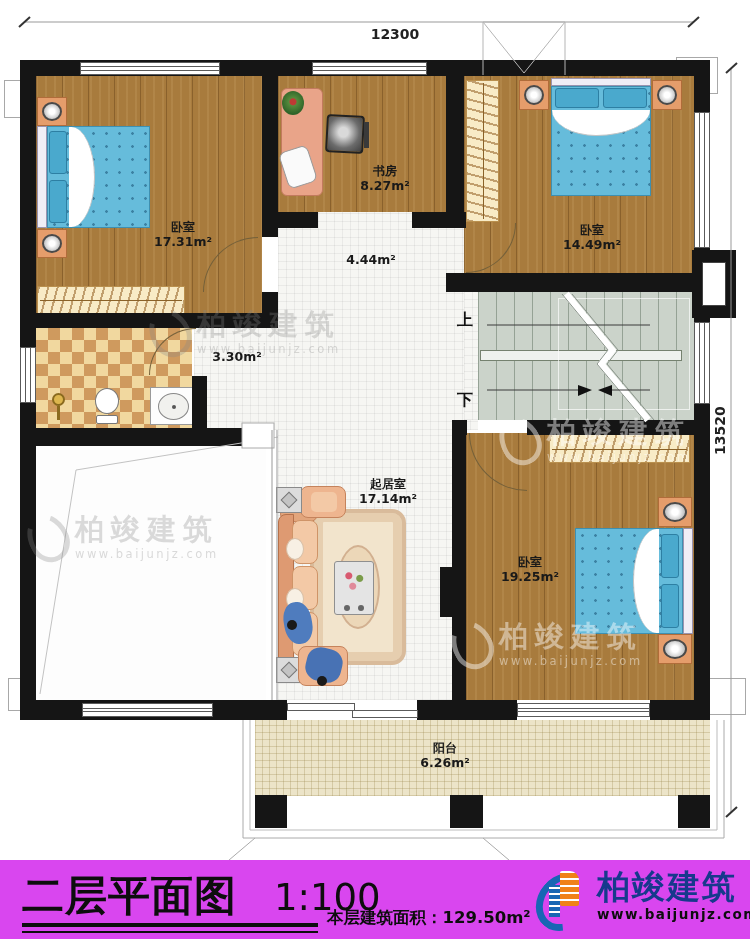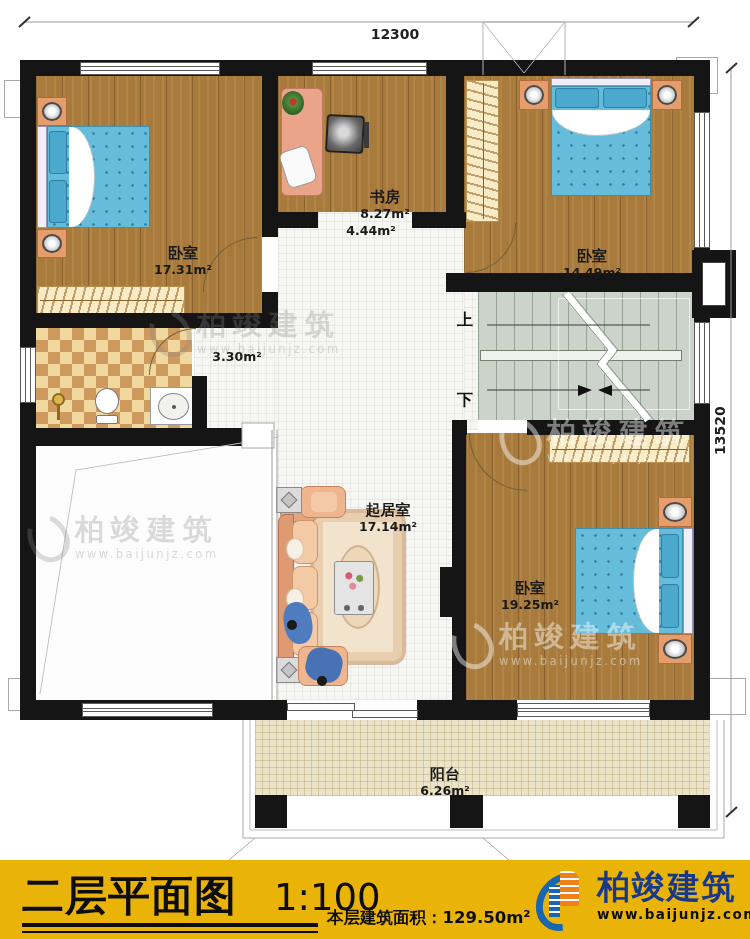--- a/index.html
+++ b/index.html
@@ -43,21 +43,21 @@
   .sheet{background:#fff;}
   .ns{background:#e59d6b;border:1px solid #b06c3a;}
   .ns::after{content:'';position:absolute;inset:4px;border:2px solid #4a4a4a;border-radius:50%;
     background:radial-gradient(circle,#fff 25%,#c6c6c6 70%);}
   .wr{background:#f8ebc6;border:1px solid #b98f4d;background-image:
     repeating-linear-gradient(105deg, rgba(146,95,35,.55) 0 2px, transparent 2px 9px);}
   .wr.v{background-image:repeating-linear-gradient(15deg, rgba(146,95,35,.55) 0 2px, transparent 2px 9px);}
   .wr::after{content:'';position:absolute;left:2px;right:2px;top:50%;height:1px;background:#8a6228;}
   .wr.v::after{top:2px;bottom:2px;left:50%;width:1px;height:auto;}
   .rl{position:absolute;text-align:center;color:#191919;font-weight:bold;z-index:30;}
-  .rl .nm{display:block;font-size:15px;line-height:1.1;margin-top:24px;}
+  .rl .nm{display:block;font-size:12px;line-height:1.1;}
   .rl .ar{display:block;font-size:12.5px;line-height:1.25;}
   .ud{position:absolute;font-size:16px;font-weight:bold;color:#111;z-index:30;}
   .dim{position:absolute;font-size:14px;font-weight:bold;color:#222;z-index:40;}
   
   .wm{position:absolute;display:flex;align-items:center;gap:7px;z-index:35;pointer-events:none;}
   .wm-ic{display:block;width:30px;height:40px;border:5px solid currentColor;border-radius:50%/56% 56% 44% 44%;
     border-top-color:transparent;transform:rotate(-28deg);}
   .wm b{display:block;font-size:29px;letter-spacing:7px;line-height:1;white-space:nowrap;}
   .wm i{display:block;font-size:11.5px;letter-spacing:2.5px;font-style:normal;margin-top:3px;white-space:nowrap;}
   .wm.gray{color:rgba(135,135,135,.30);}
@@ -272,21 +272,21 @@
   </svg>
 
   <div class="rl" style="left:123px;top:221px;width:120px;">
     <span class="nm">卧室</span>
     <span class="ar">17.31m²</span>
   </div>
   <div class="rl" style="left:325px;top:165px;width:120px;">
     <span class="nm">书房</span>
     <span class="ar">8.27m²</span>
   </div>
-  <div class="rl" style="left:331px;top:223px;width:80px;">
+  <div class="rl" style="left:331px;top:252px;width:80px;">
     <span class="ar">4.44m²</span>
   </div>
   <div class="rl" style="left:532px;top:224px;width:120px;">
     <span class="nm">卧室</span>
     <span class="ar">14.49m²</span>
   </div>
   <div class="rl" style="left:197px;top:349px;width:80px;">
     <span class="ar">3.30m²</span>
   </div>
   <div class="ud" style="left:457px;top:310px;">上</div>
@@ -330,21 +330,21 @@
   </div>
   <div class="wm light" style="left:452px;top:620px;">
     <span class="wm-ic"></span>
     <span class="wm-tx">
         <b>柏竣建筑</b>
         <i>www.baijunjz.com</i>
       </span>
   </div>
 </div>
 
-<div class="fx" style="left:0;top:860px;width:750px;height:79px;background:#eab308;">
+<div class="fx" style="left:0;top:860px;width:750px;height:79px;background:#d946ef;">
   <div class="tb-title" style="left:22px;top:8px;">二层平面图</div>
   <div class="tb-scale" style="left:230px;top:16px;">1:100</div>
   <div class="tb-u" style="left:22px;top:63px;width:296px;height:4px;"></div>
   <div class="tb-u" style="left:22px;top:71px;width:296px;height:2px;"></div>
   <div class="tb-info" style="left:327px;top:14px;">
     <div><span>本层建筑面积：</span><span>129.50m²</span></div>
   </div>
   <div class="logo" style="left:538px;top:8px;">
     <span class="logo-ic">
         <span class="lc"></span>

